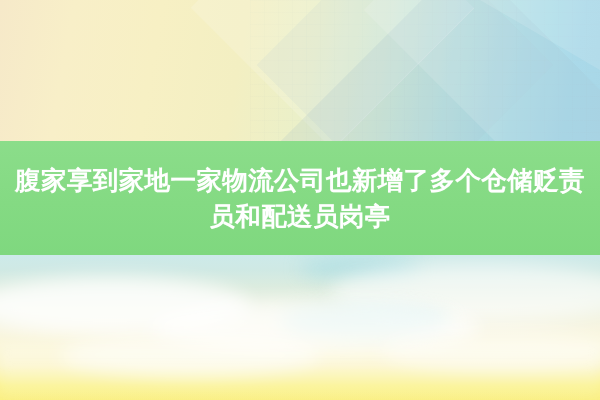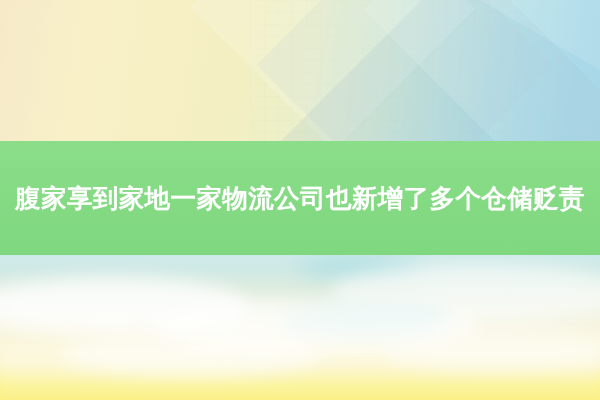--- a/index.html
+++ b/index.html
@@ -194,20 +194,21 @@
     <div class="top-shape shape-grid"></div>
     <div class="top-shape shape-diamond"></div>
     <div class="top-shape shape-diamond2"></div>
     <div class="top-shape shape-wedge-right"></div>
     <div class="top-shape shape-wedge-far"></div>
     <div class="top-shape shape-tri-corner"></div>
   </div>
 
   <div class="green-band">
     <div class="band-line line1">腹家享到家地一家物流公司也新增了多个仓储贬责</div>
+    <div class="band-line line2">员和配送员岗亭</div>
   </div>
 
   <div class="bottom-panel">
     <div class="cloud cloud-blue2"></div>
     <div class="cloud cloud-c"></div>
     <div class="cloud cloud-a"></div>
     <div class="cloud cloud-blue"></div>
     <div class="cloud cloud-b"></div>
     <div class="cloud cloud-d"></div>
     <div class="cloud cloud-e"></div>

